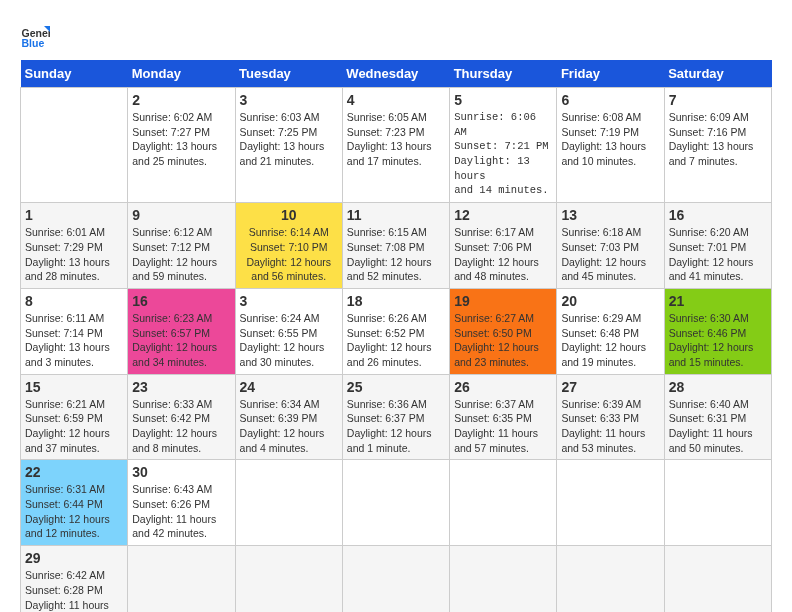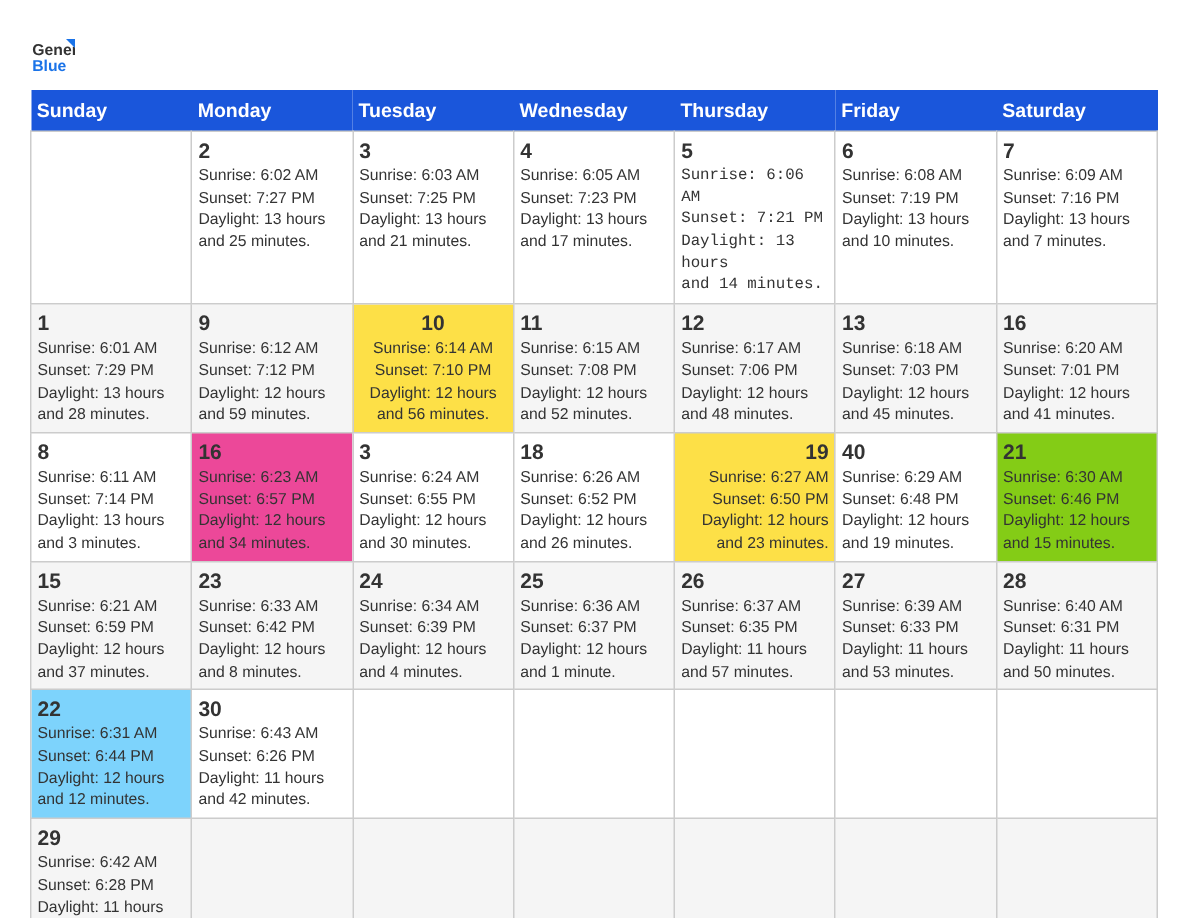--- a/index.html
+++ b/index.html
@@ -233,29 +233,29 @@
 Daylight: 12 hours
 and 30 minutes.</div>
         </td>
         <td style="background-color: rgb(255, 255, 255);">
           <div class="day-number">18</div>
           <div class="day-info" style="white-space: pre-line;">Sunrise: 6:26 AM
 Sunset: 6:52 PM
 Daylight: 12 hours
 and 26 minutes.</div>
         </td>
-        <td style="background-color: #fde047; text-align: right;">
+        <td style="background-color: #f97316;">
           <div class="day-number">19</div>
           <div class="day-info" style="white-space: pre-line;">Sunrise: 6:27 AM
 Sunset: 6:50 PM
 Daylight: 12 hours
 and 23 minutes.</div>
         </td>
         <td style="background-color: rgb(255, 255, 255);">
-          <div class="day-number">40</div>
+          <div class="day-number">20</div>
           <div class="day-info" style="white-space: pre-line;">Sunrise: 6:29 AM
 Sunset: 6:48 PM
 Daylight: 12 hours
 and 19 minutes.</div>
         </td>
         <td style="background-color: #84cc16;">
           <div class="day-number">21</div>
           <div class="day-info" style="white-space: pre-line;">Sunrise: 6:30 AM
 Sunset: 6:46 PM
 Daylight: 12 hours

